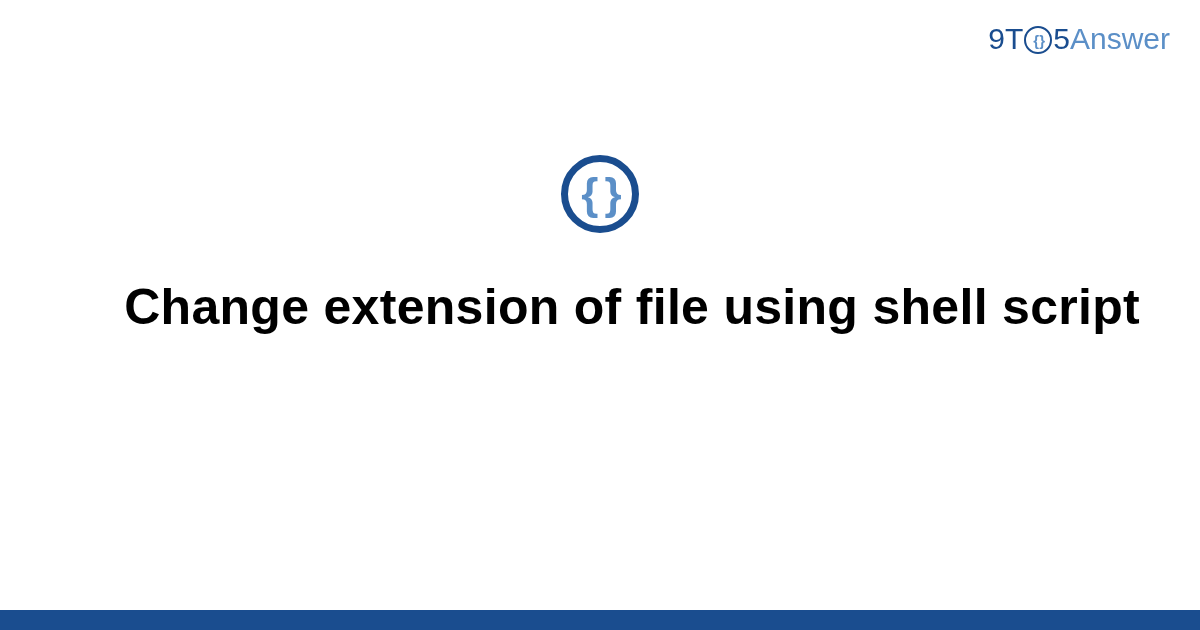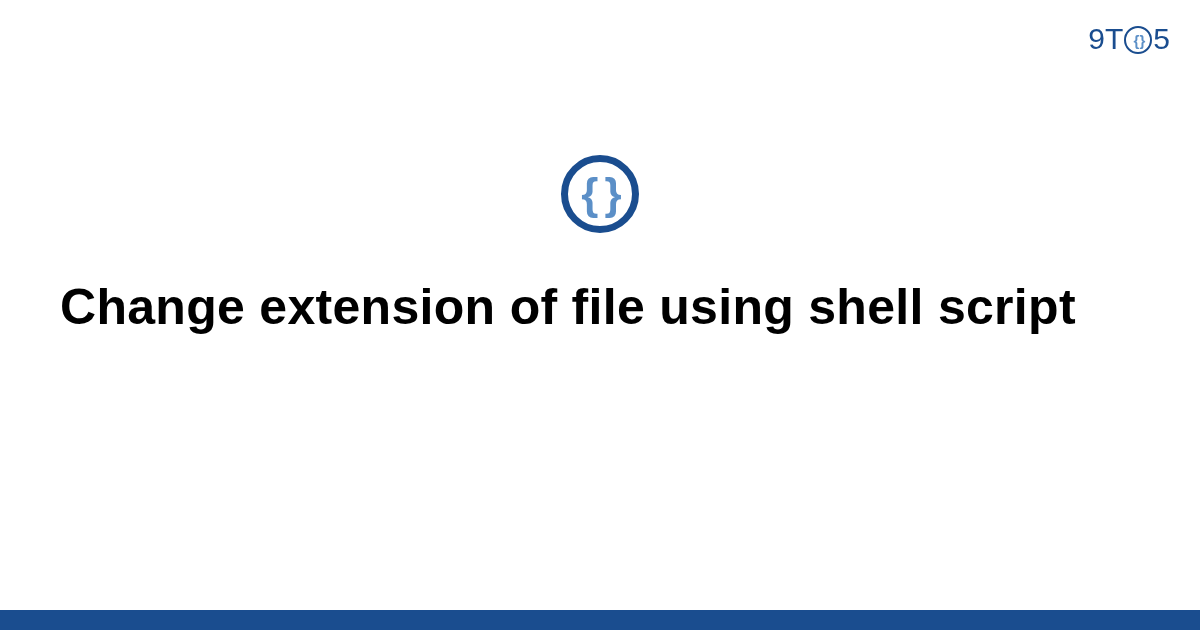--- a/index.html
+++ b/index.html
@@ -77,21 +77,21 @@
       font-weight: 800;
       letter-spacing: -3px;
       font-family: Arial, sans-serif;
     }
     .title {
       position: absolute;
       top: 275px;
       left: 50%;
       transform: translateX(-50%);
       width: 90%;
-      text-align: left;
+      text-align: right;
       font-size: 50px;
       font-weight: 700;
       color: #000000;
       line-height: 1.3;
       letter-spacing: 0.3px;
     }
     .bottom-bar {
       position: absolute;
       bottom: 0;
       left: 0;
@@ -103,20 +103,21 @@
 </head>
 <body>
 
 <div class="logo">
   <span class="logo-nine">9</span>
   <span class="logo-t">T</span>
   <span class="logo-o-container">
     <span class="logo-o-braces">{ }</span>
   </span>
   <span class="logo-five">5</span>
+  <span class="logo-answer">Answer</span>
 </div>
 
 <div class="center-icon">
   <span class="center-icon-braces">{ }</span>
 </div>
 
 <h1 class="title">Change extension of file using shell script</h1>
 
 <div class="bottom-bar"></div>
 

